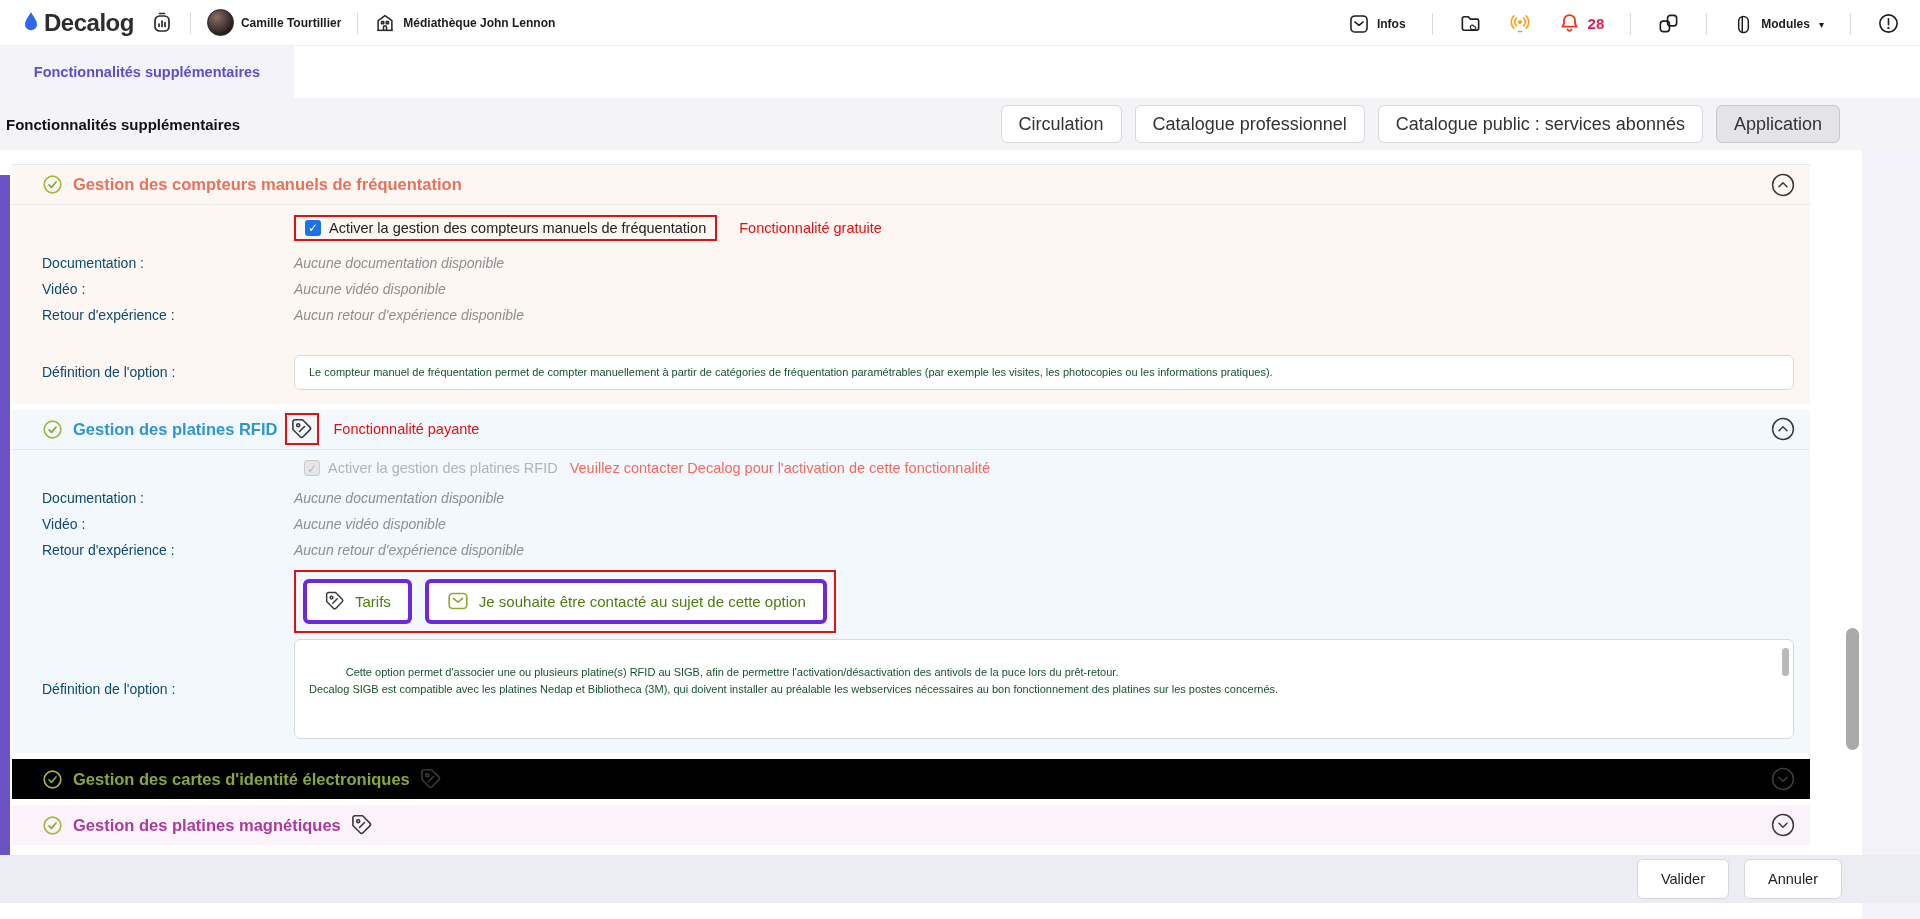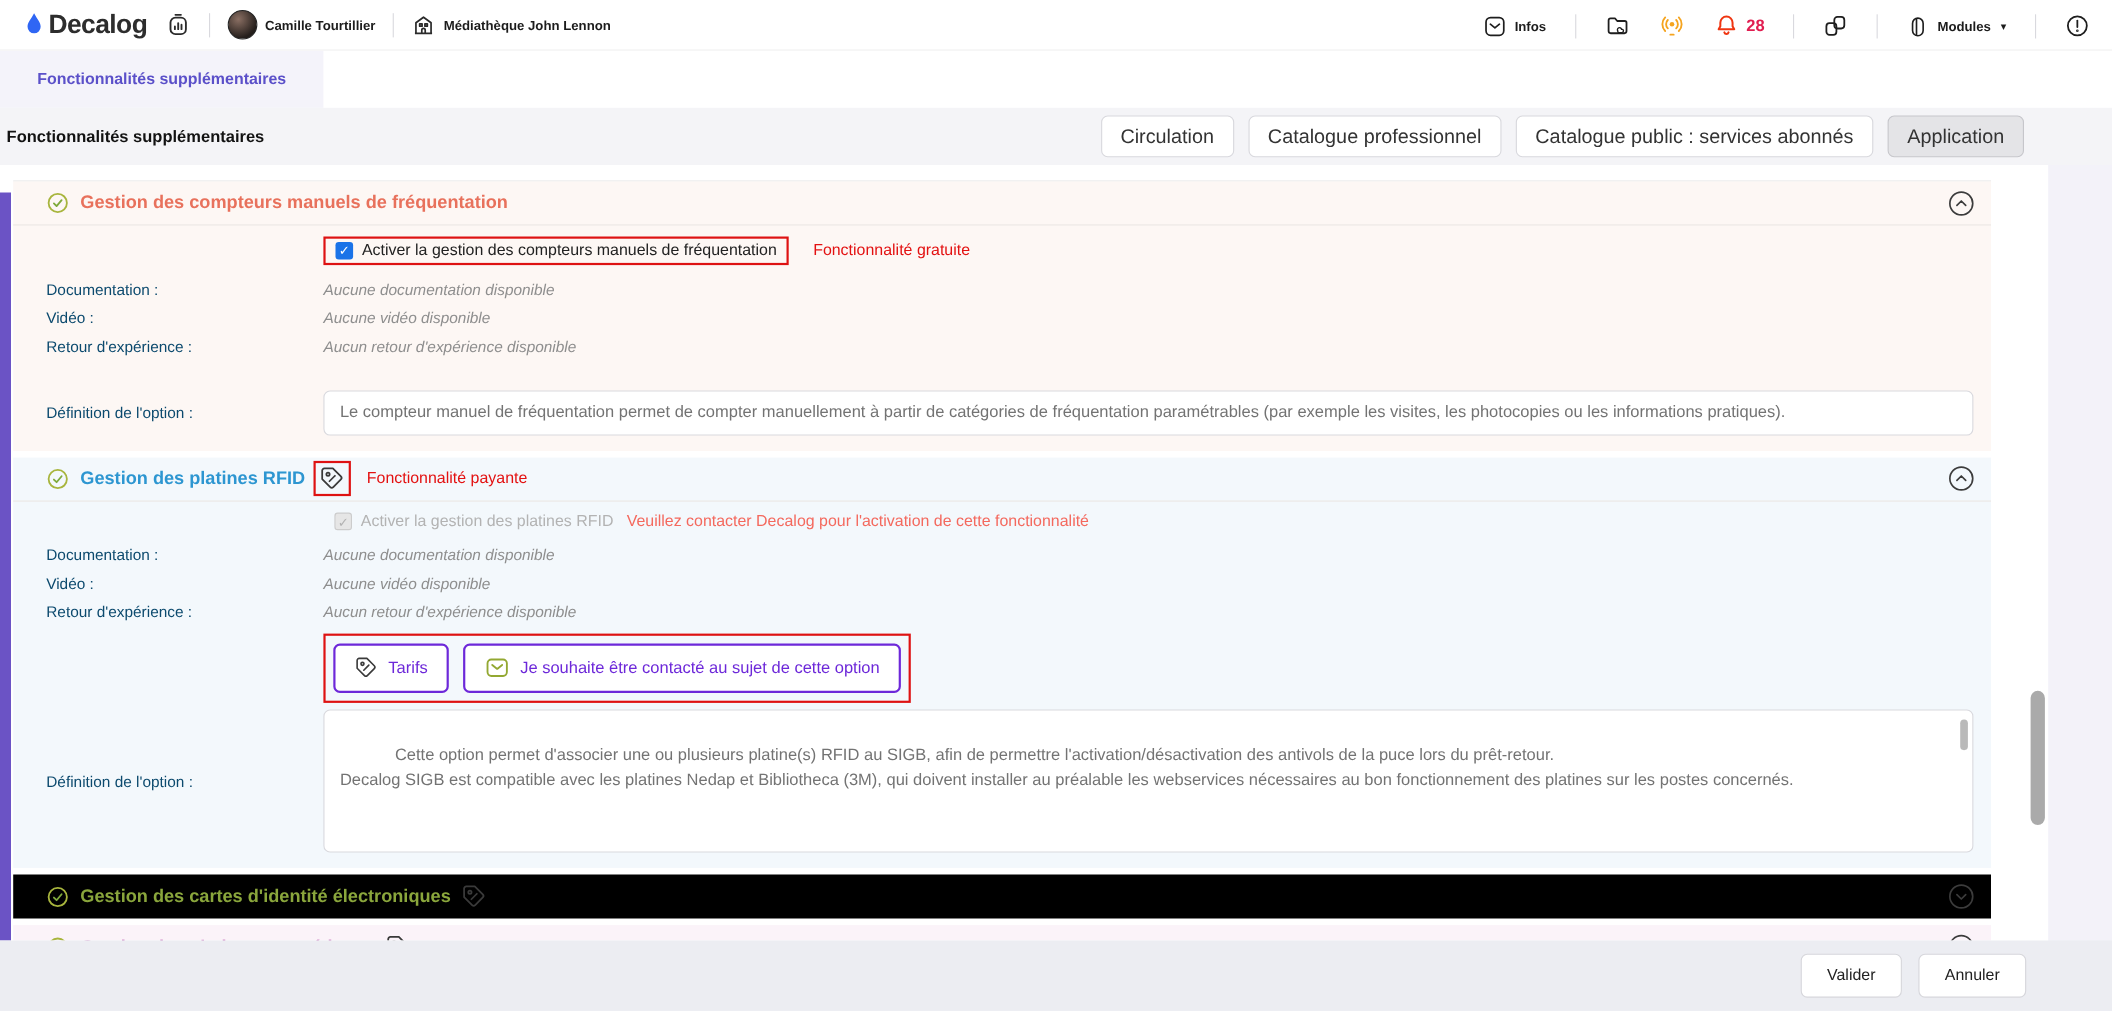--- a/index.html
+++ b/index.html
@@ -85,40 +85,40 @@
   }
   .checkbox.disabled { background:#e6e6e6; border:1px solid #cccccc; color:#b3b3b3; cursor:default; }
   .check-label { font-size:14.5px; color:#222; cursor:pointer; }
   .check-label.disabled { color:#b3b3b3; }
   .free-note { color:#e31111; margin-left:22px; font-size:14.5px; }
   .warn-note { color:#f4695e; margin-left:12px; font-size:14.5px; }
 
   .def-row { display:flex; align-items:center; margin-top:10px; }
   .defbox {
     flex:1; background:#fff; border:1px solid #d9d9de; border-radius:6px;
-    padding:8px 14px; font-size:15px; color:#737373; line-height:1.5;
+    padding:8px 14px; font-size:11px; color:#14532d; line-height:1.5;
     white-space:pre-wrap; position:relative; cursor:text;
   }
   .mini-scroll { position:absolute; right:4px; top:8px; width:7px; height:28px; background:#b9b9b9; border-radius:4px; }
 
   .btn-row { margin:8px 0 4px 252px; }
   .btn-annot { display:inline-flex; gap:13px; padding:7px; }
   .opt-btn {
     display:inline-flex; align-items:center; gap:9px; background:#fff;
-    border:2px solid #6d28d9; border-radius:6px; height:45px; padding:0 17px;
-    font-size:15px; color:#6d28d9; cursor:pointer; font-family:inherit;
+    border:4px solid #6d28d9; border-radius:6px; height:45px; padding:0 17px;
+    font-size:15px; color:#4d7c0f; cursor:pointer; font-family:inherit;
   }
 
   .tag-annot { display:inline-flex; padding:2px 3px; margin-left:8px; }
   .tag-plain { margin-left:9px; display:inline-flex; }
   .paid-note { color:#e31111; font-size:14.5px; margin-left:14px; }
 
   
   .footer {
-    position:absolute; top:855px; left:0; right:0; height:64px; background:#ecedf2;
+    position:absolute; top:855px; left:0; right:0; height:48px; background:#ecedf2;
     display:flex; align-items:center; justify-content:flex-end; gap:15px;
     padding-right:78px; z-index:10;
   }
   .footer-btn {
     background:#fff; border:1px solid #d6d6db; border-radius:6px; height:40px;
     padding:0 23px; font-size:14.5px; color:#222; cursor:pointer; font-family:inherit;
   }
 </style>
 </head>
 <body>

